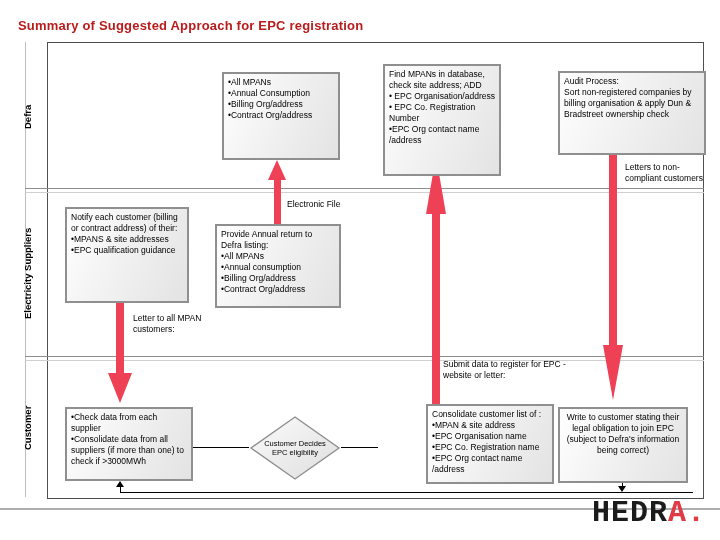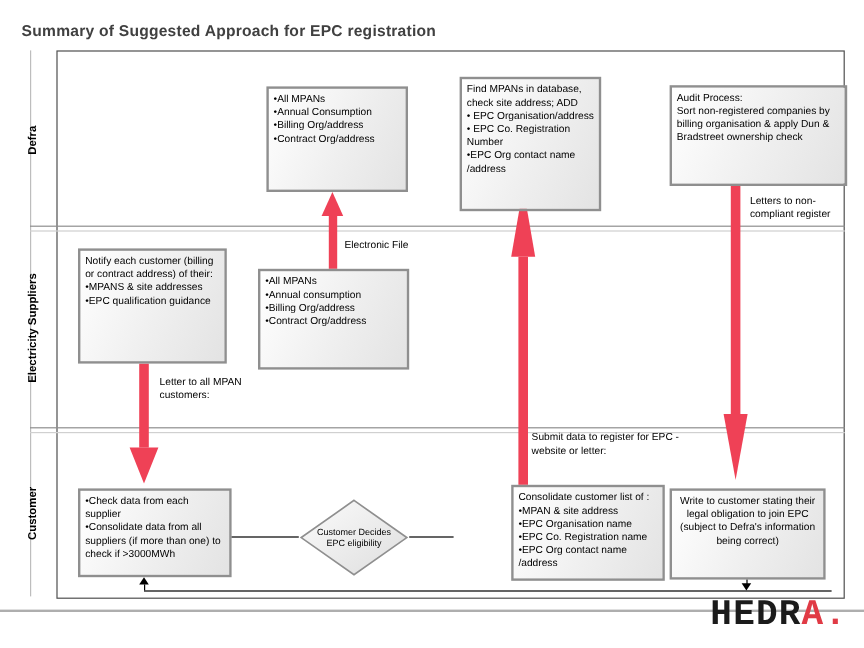--- a/index.html
+++ b/index.html
@@ -2,21 +2,21 @@
 <html><head>
 <meta charset="utf-8">
 <style>
   html,body{margin:0;padding:0;}
   body{
     width:720px;height:540px;position:relative;background:#ffffff;
     font-family:"Liberation Sans",sans-serif;overflow:hidden;
   }
   .abs{position:absolute;}
   .page-title{
-    left:18px;top:18px;font-size:13px;font-weight:bold;color:#404040;
+    left:18px;top:18px;font-size:13px;font-weight:bold;color:#b91c1c;
     letter-spacing:.2px;
   }
   .frame{
     left:47px;top:42px;width:655px;height:455px;
     border:1px solid #4f4f4f;background:#ffffff;
   }
   .left-guide{left:25px;top:42px;width:1px;height:455px;background:#bdbdbd;}
   .divider{
     left:25px;width:679px;height:3px;
     border-top:1px solid #8e8e8e;border-bottom:1px solid #d0d0d0;
@@ -102,20 +102,21 @@
   <div>Sort non-registered companies by billing organisation  &amp; apply Dun &amp; Bradstreet ownership check</div>
 </div>
 
 <div class="abs box" style="left:65px;top:207px;width:124px;height:96px;">
   <div>Notify each customer (billing or contract address) of their:</div>
   <div>•MPANS &amp; site addresses</div>
   <div>•EPC qualification guidance</div>
 </div>
 
 <div class="abs box" style="left:215px;top:224px;width:126px;height:84px;">
+  <div>Provide Annual return to Defra listing:</div>
   <div>•All MPANs</div>
   <div>•Annual consumption</div>
   <div>•Billing Org/address</div>
   <div>•Contract Org/address</div>
 </div>
 
 <div class="abs box" style="left:65px;top:407px;width:128px;height:74px;">
   <div>•Check data from each supplier</div>
   <div>•Consolidate data from all suppliers (if more than one) to check if &gt;3000MWh</div>
 </div>
@@ -139,21 +140,21 @@
         <stop offset="0" stop-color="#fbfbfb"></stop>
         <stop offset="1" stop-color="#dedede"></stop>
       </linearGradient>
     </defs>
     <polygon points="46,2 90,33 46,64 2,33" fill="url(#dg)" stroke="#8f8f8f" stroke-width="1.4"></polygon>
   </svg>
   <div class="diamond-text">Customer Decides EPC eligibility</div>
 </div>
 
 <div class="abs float-label" style="left:287px;top:199px;width:58px;">Electronic File</div>
-<div class="abs float-label" style="left:625px;top:162px;width:80px;">Letters to non-compliant register</div>
+<div class="abs float-label" style="left:625px;top:162px;width:80px;">Letters to non-compliant customers</div>
 <div class="abs float-label" style="left:133px;top:313px;width:92px;">Letter to all MPAN customers:</div>
 <div class="abs float-label" style="left:443px;top:359px;width:135px;">Submit data to register for EPC - website or letter:</div>
 
 <div class="abs hline" style="left:193px;top:447px;width:56px;"></div>
 <div class="abs hline" style="left:341px;top:447px;width:37px;"></div>
 
 <div class="abs vline" style="left:622px;top:483px;height:4px;"></div>
 <div class="abs tri head-down-k" style="left:618px;top:486px;"></div>
 <div class="abs hline" style="left:120px;top:492px;width:573px;"></div>
 <div class="abs tri head-up-k" style="left:116px;top:481px;"></div>

